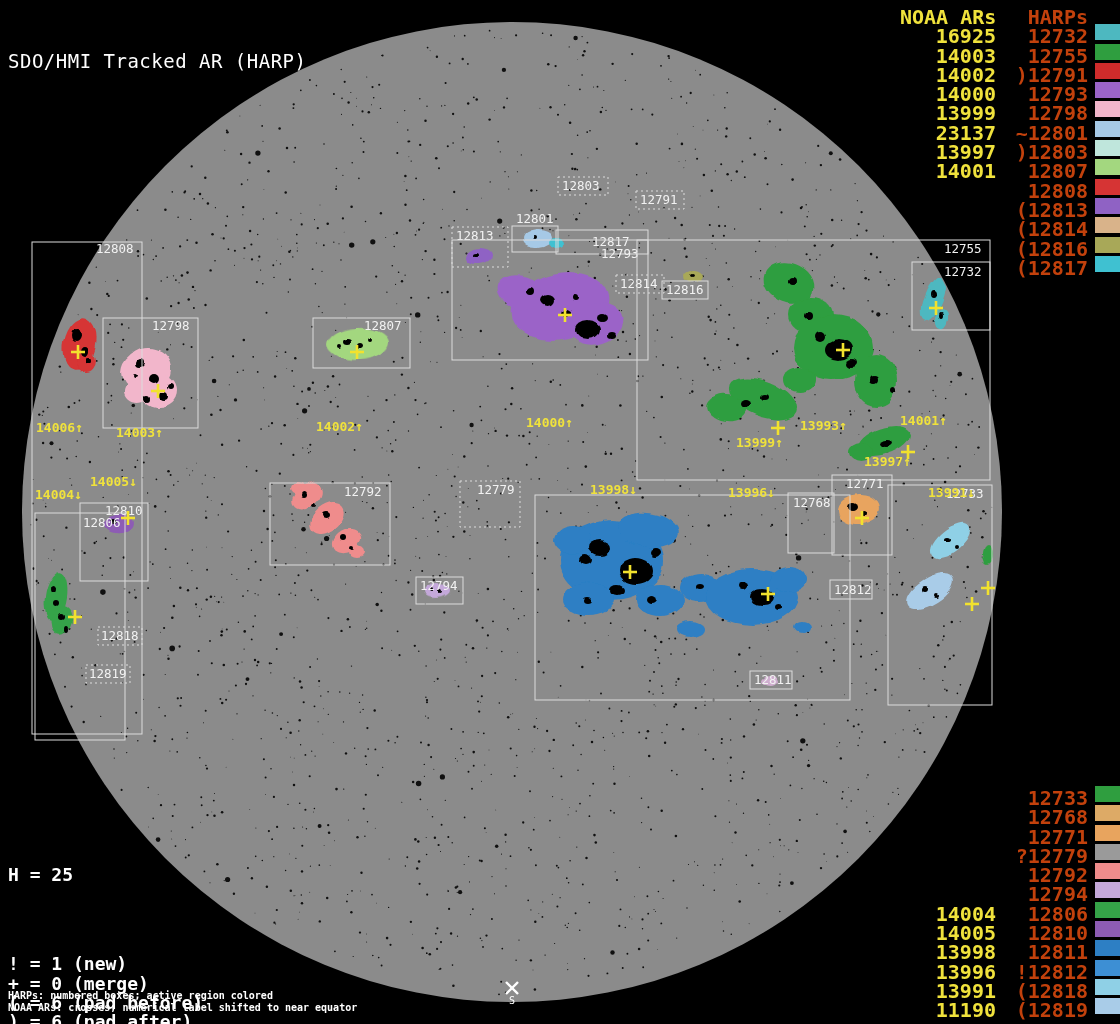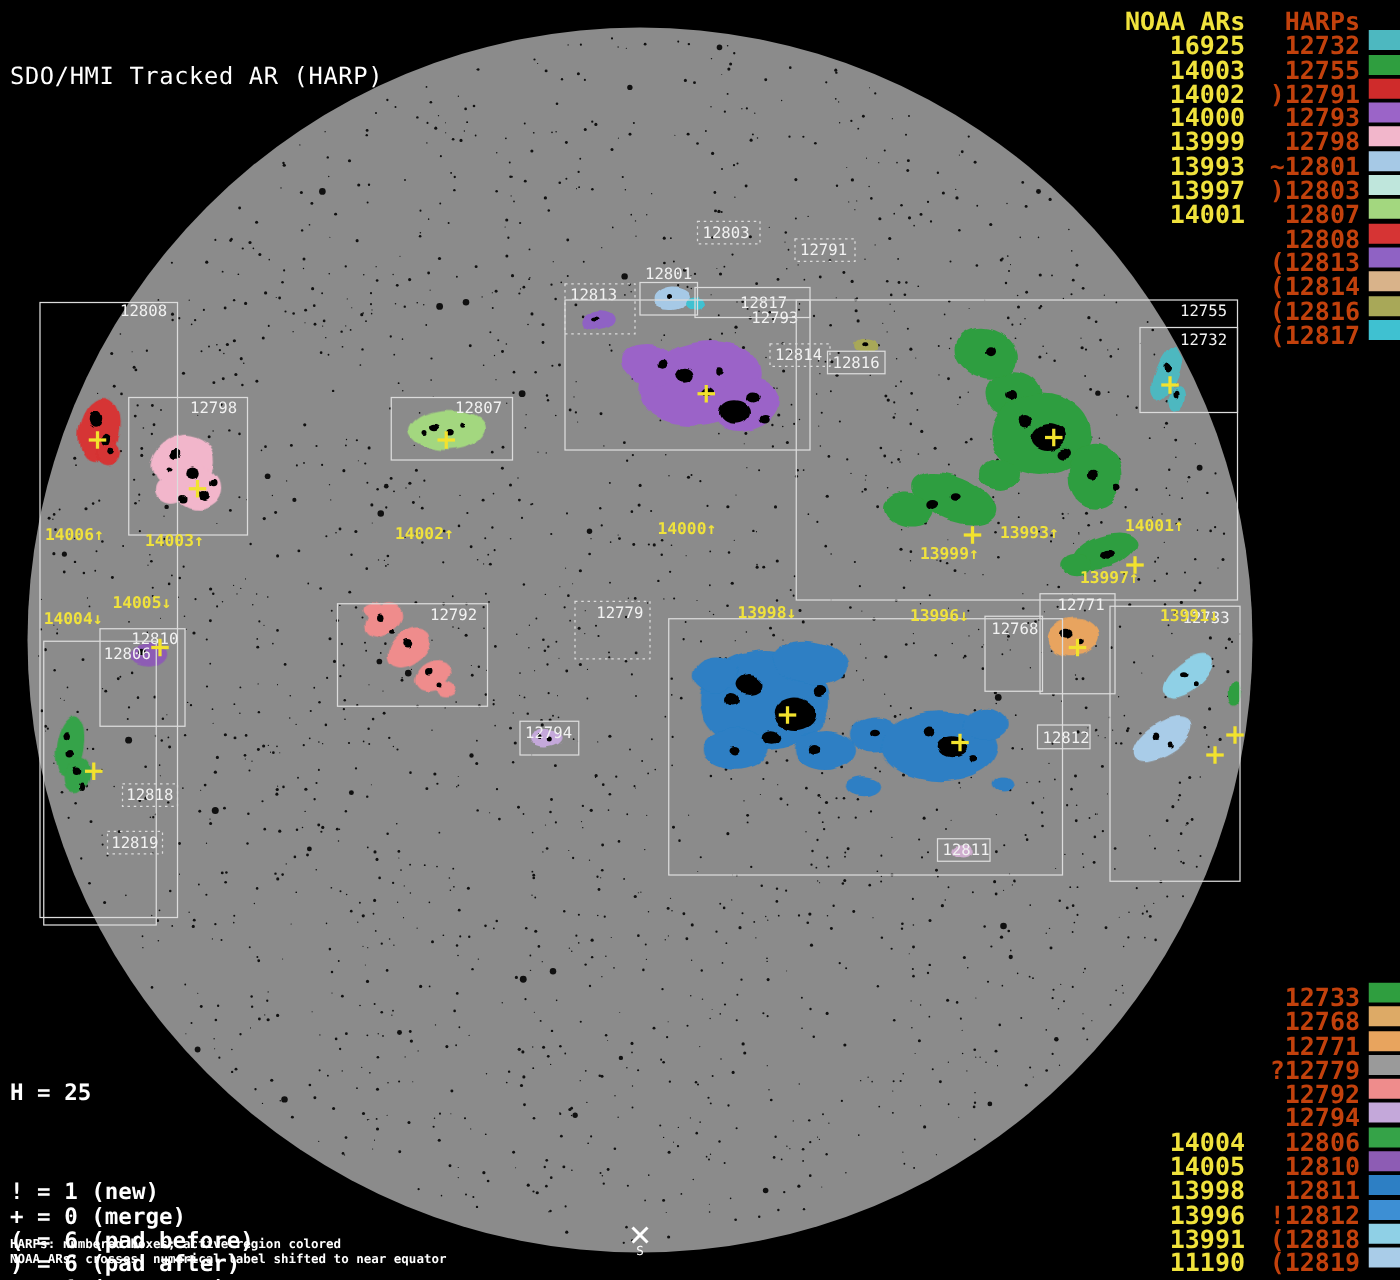--- a/index.html
+++ b/index.html
@@ -14,21 +14,21 @@
   #lt{position:absolute;right:0;top:5px}
   #lb{position:absolute;right:0;top:786px}
   .lrow{display:flex;justify-content:flex-end;align-items:flex-start;height:19.3px;
         font-size:20px;font-weight:bold}
   .ln{width:96px;text-align:right;color:#f0e23c;white-space:pre}
   .lh{width:92px;text-align:right;color:#c2410c;white-space:pre}
   .sw{width:25px;height:16px;margin-left:7px}
   .sw.empty{background:transparent}
   #stats{position:absolute;left:8px;top:826px;font-size:18px;font-weight:bold;
          line-height:19.3px;white-space:pre}
-  #stats .h{margin-bottom:22px}
+  #stats .h{margin-bottom:32px}
   #foot{position:absolute;left:8px;top:990px;font-size:10px;line-height:12px;
         white-space:pre;font-weight:bold}
 </style>
 </head>
 <body>
 
 <div id="stage">
 
   <svg id="disk" width="1120" height="1024">
     <defs>
@@ -2492,21 +2492,21 @@
           <span class="ln">14000</span>
           <span class="lh">12793</span>
           <span class="sw" style="background: rgb(155, 100, 200);"></span>
         </div>
         <div class="lrow">
           <span class="ln">13999</span>
           <span class="lh">12798</span>
           <span class="sw" style="background: rgb(242, 182, 203);"></span>
         </div>
         <div class="lrow">
-          <span class="ln">13993</span>
+          <span class="ln">23137</span>
           <span class="lh">~12801</span>
           <span class="sw" style="background: rgb(166, 201, 230);"></span>
         </div>
         <div class="lrow">
           <span class="ln">13997</span>
           <span class="lh">)12803</span>
           <span class="sw" style="background: rgb(191, 230, 220);"></span>
         </div>
         <div class="lrow">
           <span class="ln">14001</span>

